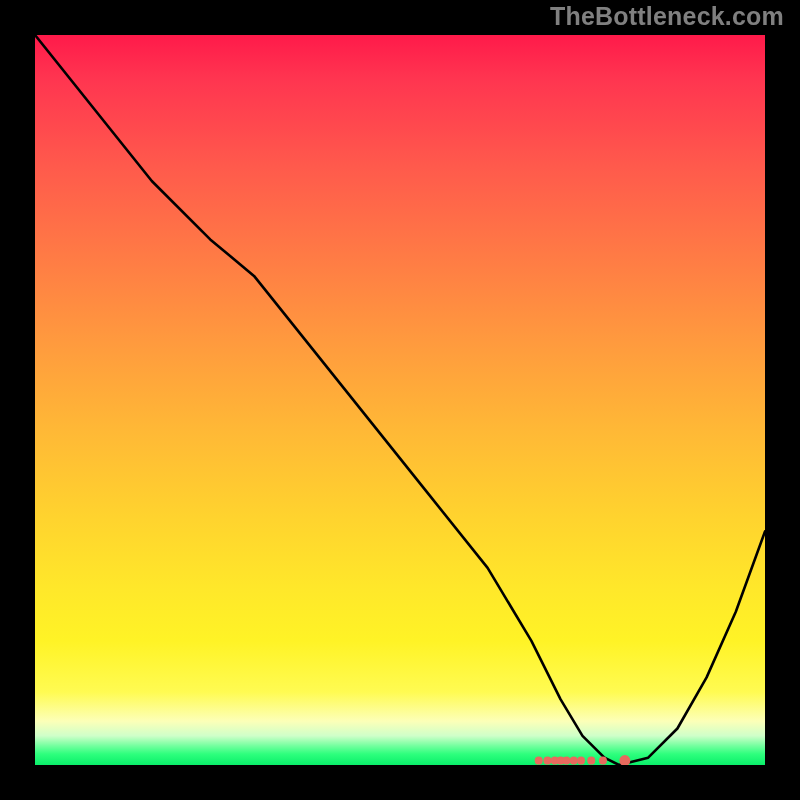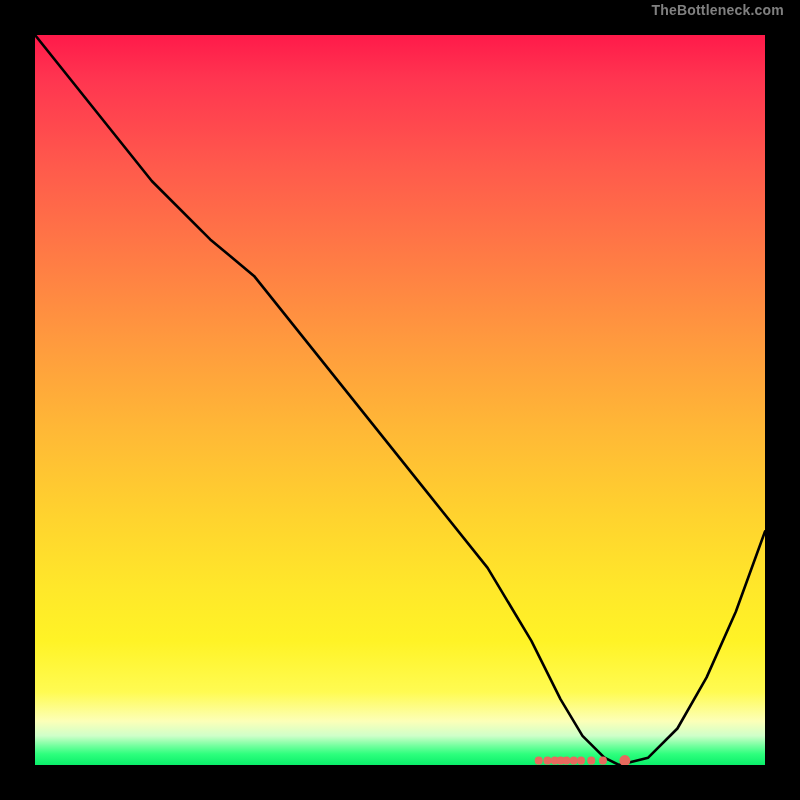--- a/index.html
+++ b/index.html
@@ -14,21 +14,21 @@
   .container {
     position: relative;
     width: 800px;
     height: 800px;
   }
   .watermark {
     position: absolute;
     top: 2px;
     right: 16px;
     color: #808080;
-    font-size: 14px;
+    font-size: 25px;
     font-weight: bold;
     letter-spacing: 0.2px;
   }
   .plot-area {
     position: absolute;
     left: 35px;
     top: 35px;
     width: 730px;
     height: 730px;
     

